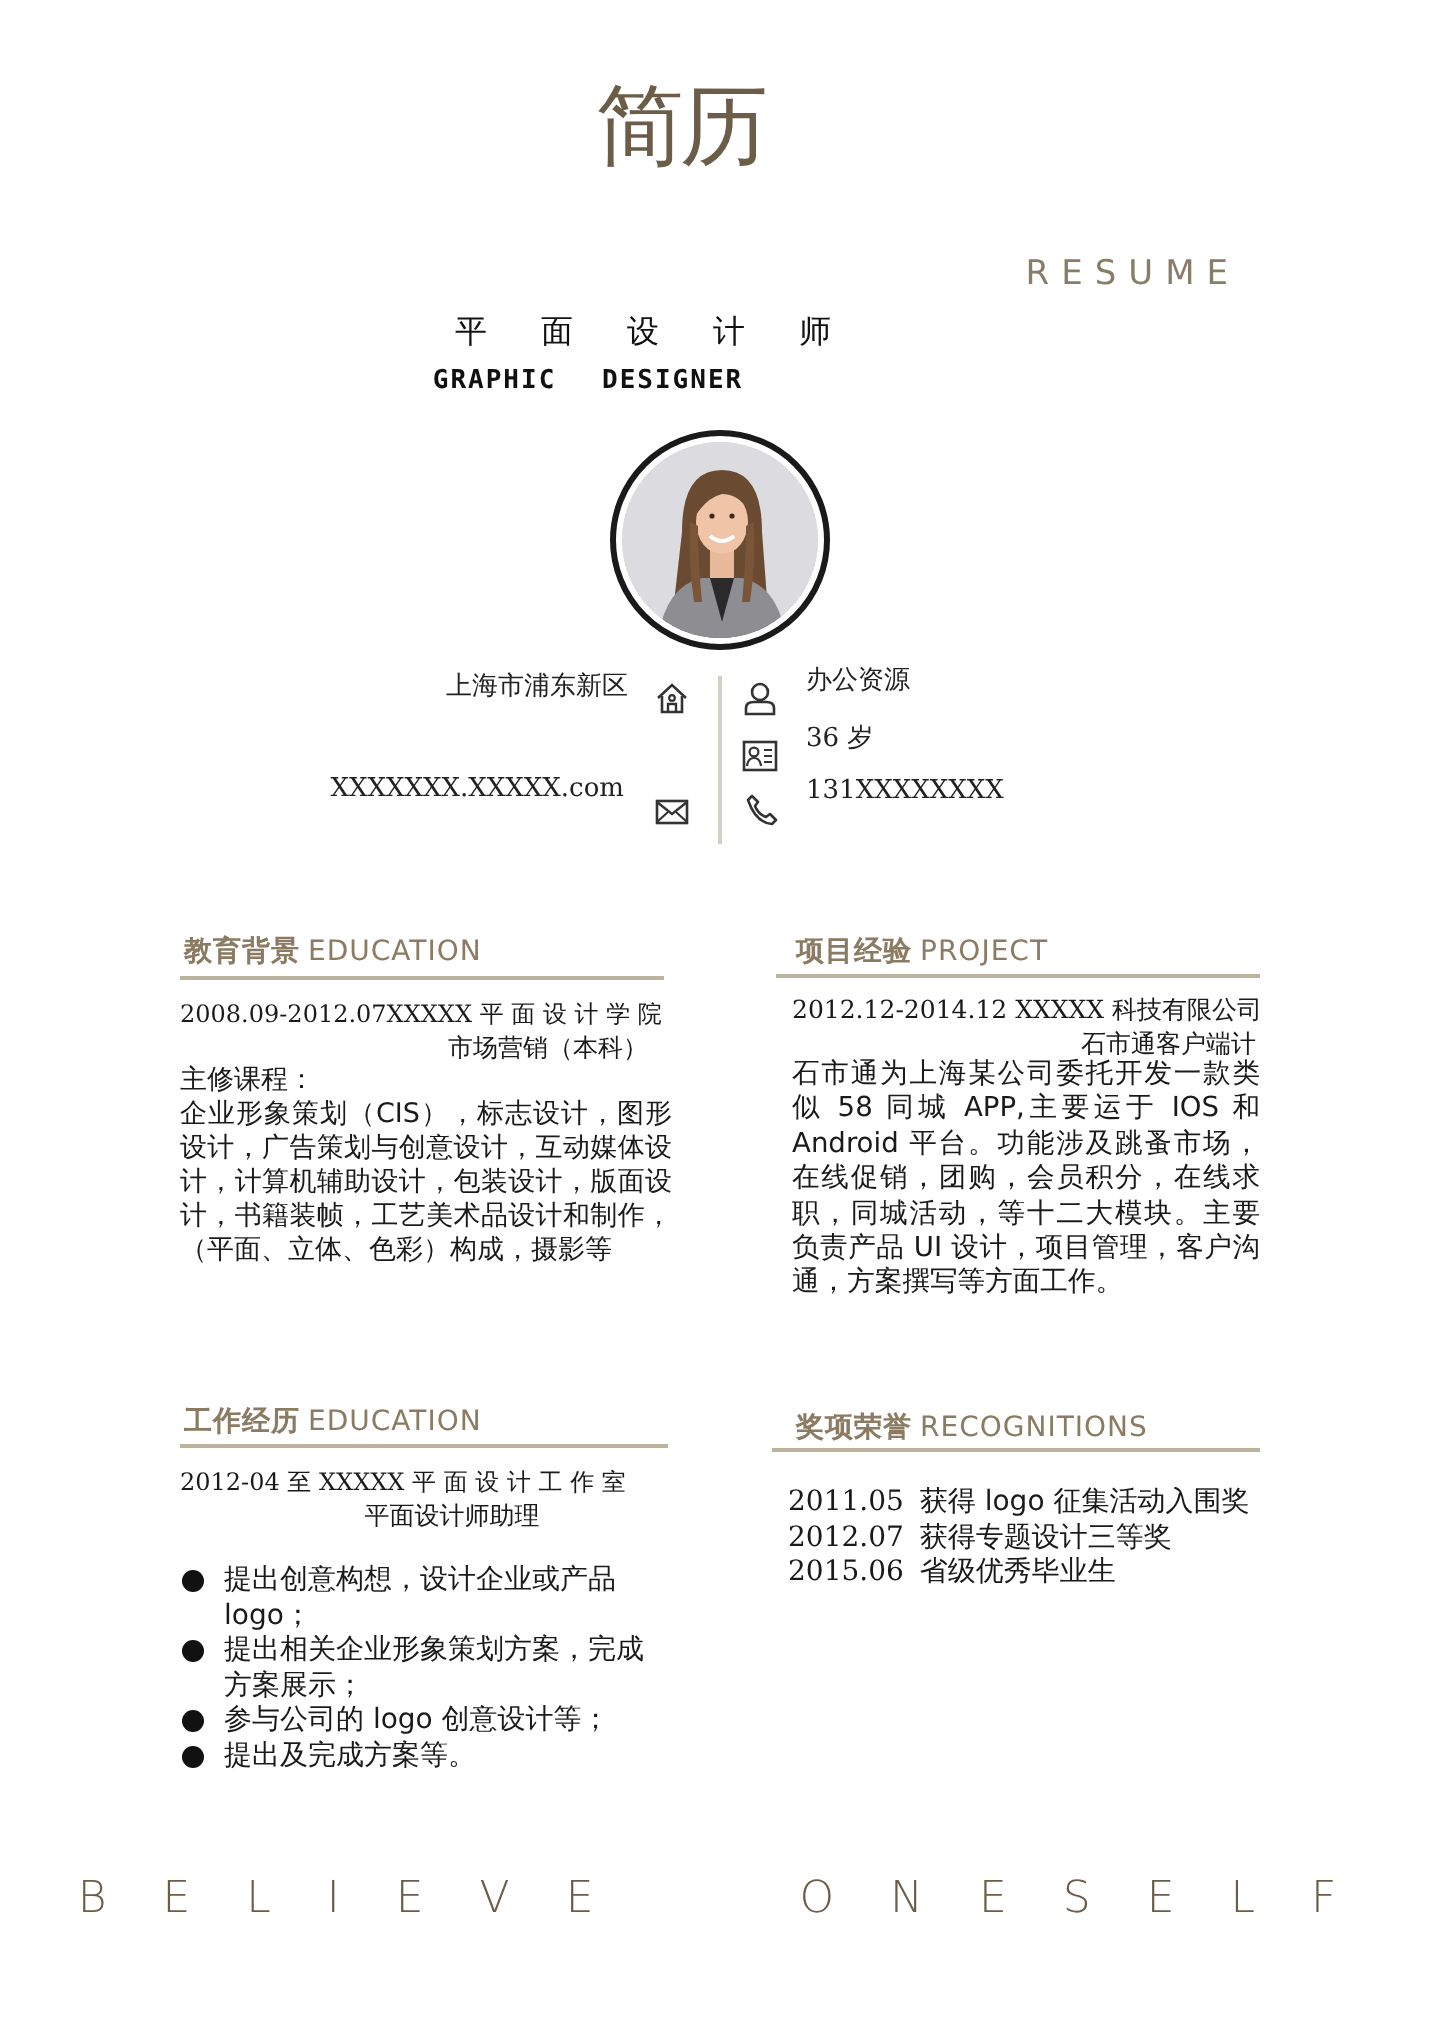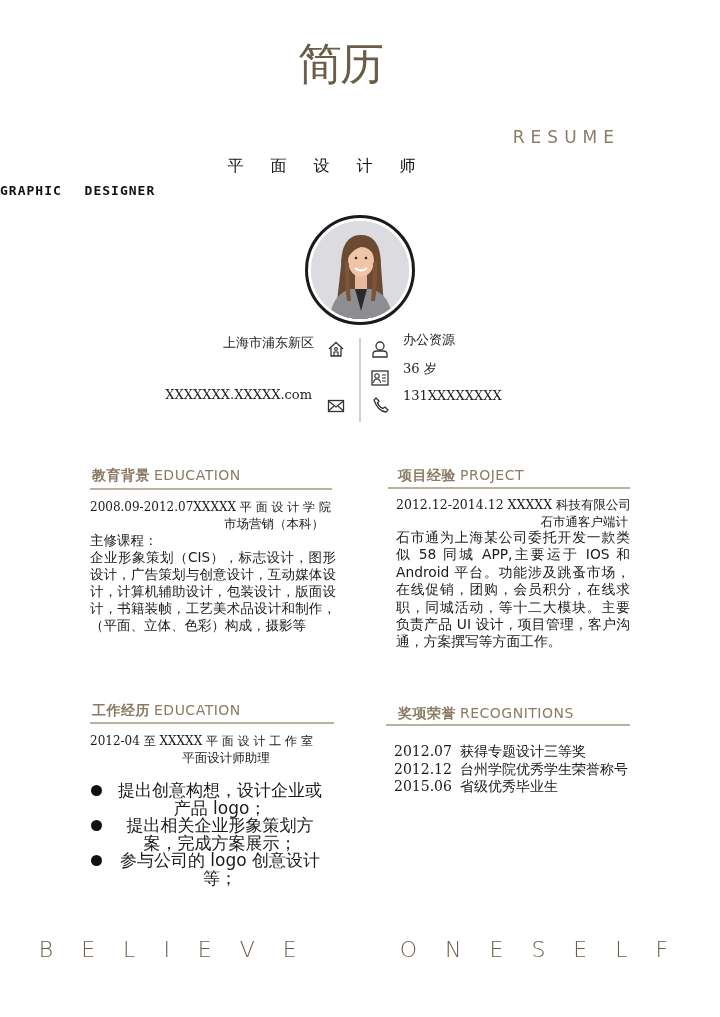--- a/index.html
+++ b/index.html
@@ -5,41 +5,41 @@
   * { margin:0; padding:0; box-sizing:border-box; }
   html, body { width:720px; height:1017px; background:#ffffff; overflow:hidden; }
   body { position:relative; font-family:"DejaVu Sans", "Liberation Sans", sans-serif; color:#1a1a1a; }
 
   .abs { position:absolute; }
 
   
   .logo-cn { left:0; width:680px; top:42px; text-align:center; font-size:44px; color:#6b5d48; letter-spacing:-2px; font-weight:300; line-height:1; font-family:"DejaVu Sans", sans-serif; }
   .logo-en { left:0; width:620px; top:127px; text-align:right; font-size:17px; letter-spacing:6px; color:#8a7d67; font-family:"DejaVu Sans", sans-serif; padding-left:6px; }
   .title-cn { left:0; width:643px; top:156px; text-align:center; font-size:16px; letter-spacing:27px; padding-left:27px; color:#111; }
-  .title-en { left:0; width:588px; top:183px; font-size:13px; font-family:"DejaVu Sans Mono", monospace; color:#111; word-spacing:14px; letter-spacing:1px; font-weight:bold; }
+  .title-en { left:0; width:588px; top:183px; text-align:center; font-size:13px; font-family:"DejaVu Sans Mono", monospace; color:#111; word-spacing:14px; letter-spacing:1px; font-weight:bold; }
 
   
   .avatar { left:305px; top:215px; width:110px; height:110px; border-radius:50%; border:3px solid #1a1a1a; background:#fff; padding:3px; }
   .avatar-inner { width:100%; height:100%; border-radius:50%; background:#dcdce0; overflow:hidden; position:relative; }
 
   
   .contact-text { font-size:13px; color:#222; font-family:"DejaVu Serif","Liberation Serif",serif; }
   .divider-v { left:359px; top:338px; width:2px; height:84px; background:#d4d0c8; }
   .icon { width:18px; height:18px; }
 
   
   .sec-head { font-size:14px; color:#8b7b62; letter-spacing:0.5px; }
   .sec-head .cn { font-weight:bold; margin-right:4px; }
   .sec-rule { height:2px; background:#bcb39f; }
 
   .body-text { font-size:13.5px; line-height:17px; color:#1a1a1a; font-family:"DejaVu Sans", sans-serif; }
   .mono-sm { font-size:12px; font-family:"DejaVu Serif","Liberation Serif",serif; color:#1a1a1a; }
 
   .bullet-list { list-style:none; }
-  .bullet-list li { position:relative; padding-left:24px; font-size:17px; line-height:17.5px;text-align:center; }
+  .bullet-list li { position:relative; padding-left:24px; font-size:14px; line-height:17.5px; }
   .bullet-list li::before { content:""; position:absolute; left:3px; top:3px; width:11px; height:11px; border-radius:50%; background:#111; }
 
   .award-row { font-size:14px; line-height:17.5px; white-space:nowrap; }
   .award-row .d { font-family:"DejaVu Serif","Liberation Serif",serif; margin-right:8px; }
 
   .motto { left:0; width:720px; top:937px; text-align:center; font-size:22px; color:#6b5d48; letter-spacing:28px; padding-left:15px; font-weight:300; word-spacing:40px; }
 </style>
 </head>
 <body>
 
@@ -138,25 +138,26 @@
 <div class="abs sec-head" style="left:92px; top:702px;">
   <span class="cn">工作经历</span><span>EDUCATION</span>
 </div>
 <div class="abs sec-rule" style="left:90px; top:722px; width:244px;"></div>
 <div class="abs mono-sm" style="left:90px; top:733px; white-space:nowrap;">2012-04 至   XXXXX 平 面 设 计 工 作 室</div>
 <div class="abs body-text" style="left:90px; top:749px; width:242px; text-align:center; font-size:12.5px; padding-left:30px;">平面设计师助理</div>
 <ul class="abs bullet-list" style="left:88px; top:782px; width:240px;">
   <li>提出创意构想，设计企业或产品 logo；</li>
   <li>提出相关企业形象策划方案，完成方案展示；</li>
   <li>参与公司的 logo 创意设计等；</li>
+  <li>提出及完成方案等。</li>
 </ul>
 
 <div class="abs sec-head" style="left:398px; top:705px;">
   <span class="cn">奖项荣誉</span><span>RECOGNITIONS</span>
 </div>
 <div class="abs sec-rule" style="left:386px; top:724px; width:244px;"></div>
 <div class="abs" style="left:394px; top:743px;">
+  <div class="award-row"><span class="d">2011.05</span><span>获得 logo 征集活动入围奖</span></div>
   <div class="award-row"><span class="d">2012.07</span><span>获得专题设计三等奖</span></div>
-  <div class="award-row"><span class="d">2012.12</span><span>台州学院优秀学生荣誉称号</span></div>
   <div class="award-row"><span class="d">2015.06</span><span>省级优秀毕业生</span></div>
 </div>
 
 <div class="abs motto">BELIEVE ONESELF</div>
 
 </body></html>

